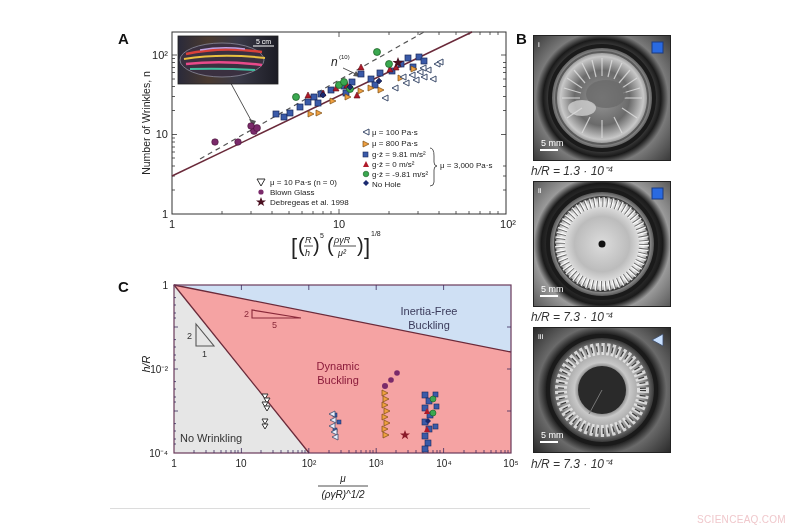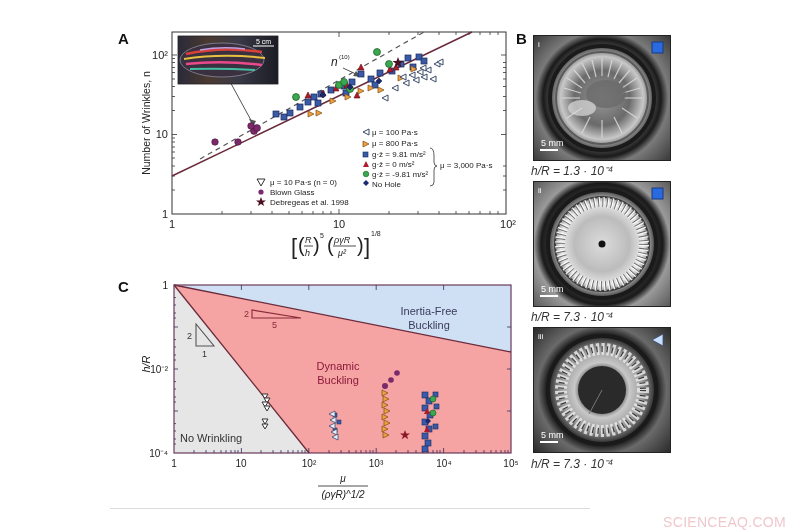--- a/index.html
+++ b/index.html
@@ -1,21 +1,21 @@
 <!DOCTYPE html>
 <html><head>
 <meta charset="utf-8">
 <style>
   html, body { margin:0; padding:0; background:#ffffff; }
   body { width:800px; height:530px; position:relative; overflow:hidden; font-family:"Liberation Sans", sans-serif; }
   .abs { position:absolute; }
   .panel-letter { font-family:"Liberation Sans", sans-serif; font-weight:bold; font-size:15px; color:#111; }
   svg text { font-family:"Liberation Sans", sans-serif; }
   .footer-line { position:absolute; left:110px; top:508px; width:480px; height:1px; background:#dcdcdc; }
-  .watermark { position:absolute; right:14px; top:514px; font-size:14px; color:#f0c8cc; letter-spacing:0.3px; }
+  .watermark { position:absolute; right:14px; top:514px; font-size:10px; color:#f0c8cc; letter-spacing:0.3px; }
   .photo { position:absolute; border:1px solid #222; overflow:hidden; }
   .hr-caption { position:absolute; font-family:"Liberation Sans", sans-serif; font-style:italic; font-size:12px; color:#333; text-align:left; width:140px; }
 </style>
 </head>
 <body>
 
 <div class="abs panel-letter" style="left:118px; top:30px;">A</div>
 
 <svg class="abs" style="left:110px; top:20px;" width="410" height="250" viewBox="110 20 410 250">
   <defs>

